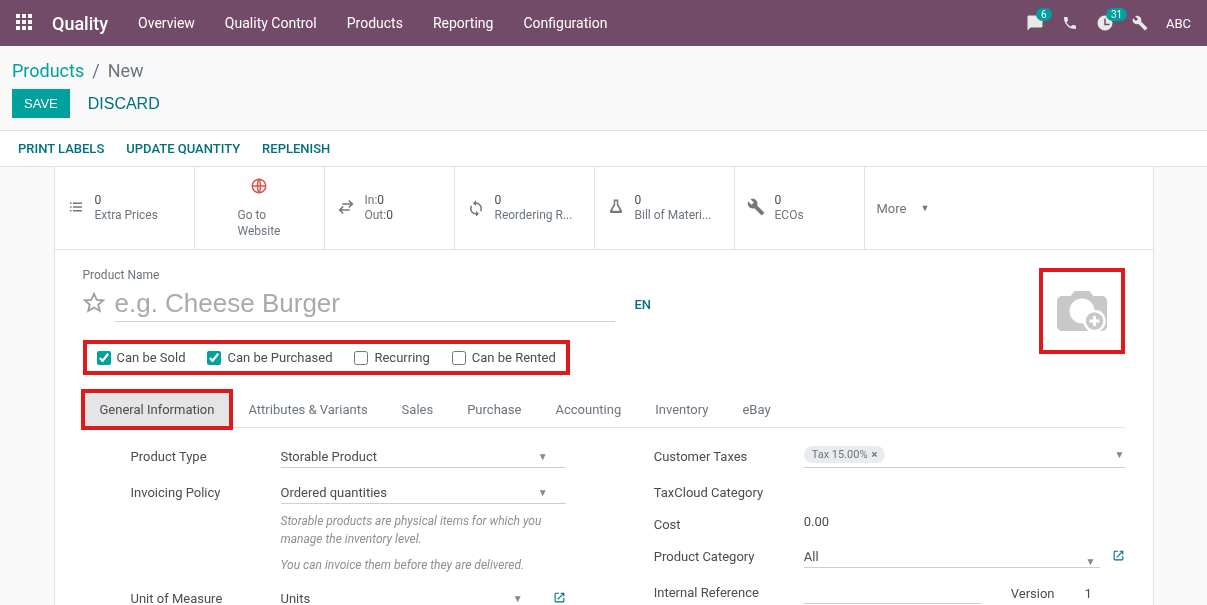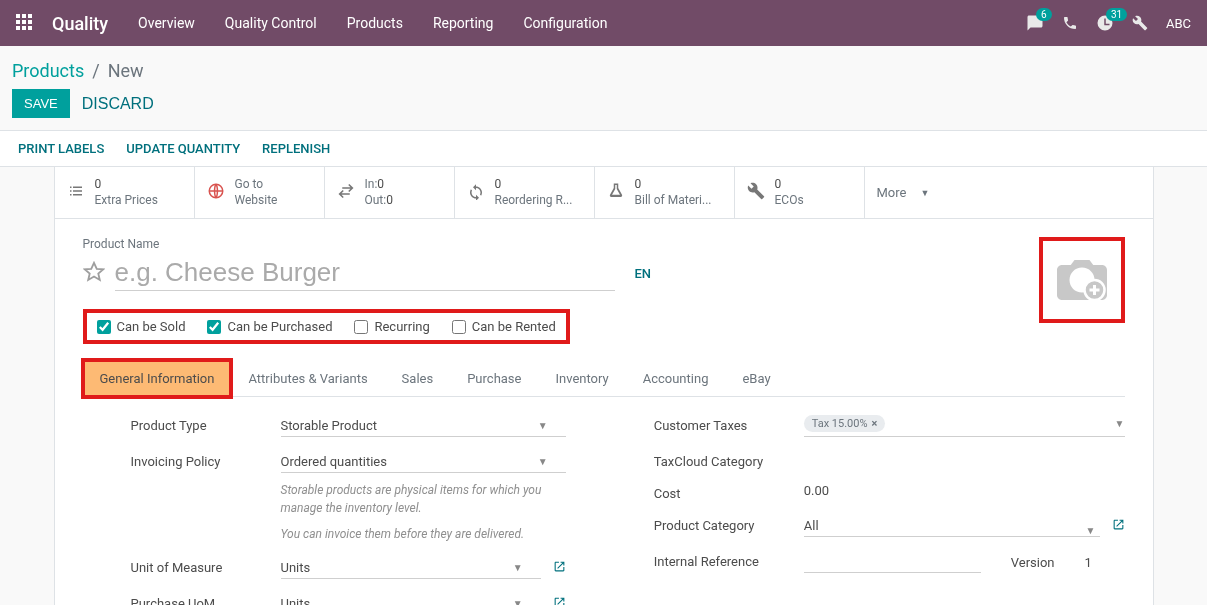--- a/index.html
+++ b/index.html
@@ -12,21 +12,21 @@
 .topnav .menu a { color:#fff; text-decoration:none; font-size:14px; cursor:pointer; }
 .topnav .spacer { flex:1; }
 .topnav .right { display:flex; align-items:center; gap: 18px; }
 .topnav .iconwrap { position:relative; display:flex; align-items:center; }
 .topnav .badge { background:#00a09d; color:#fff; font-size:10px; border-radius:8px; padding:1px 5px; position:absolute; top:-6px; left:10px; }
 .topnav svg { fill:#e9e9e9; }
 .breadcrumb-row { padding: 14px 12px 8px 12px; display:flex; align-items:center; gap:8px; }
 .breadcrumb-row .bc-link { color:#00a09d; font-size:18px; cursor:pointer; }
 .breadcrumb-row .bc-sep { color:#6c757d; font-size:18px; }
 .breadcrumb-row .bc-cur { color:#6c757d; font-size:18px; }
-.actionbar { padding: 0 12px 12px 12px; display:flex; align-items:center; gap:12px; }
+.actionbar { padding: 0 12px 12px 12px; display:flex; align-items:center; gap:18px; }
 .btn-save { background:#00a09d; color:#fff; border:none; padding:7px 12px; font-size:13px; cursor:pointer; font-weight:500; }
 .btn-discard { color:#00707d; background:none; border:none; font-size:16px; cursor:pointer; font-weight:500; }
 .subbar { border-top:1px solid #dee2e6; border-bottom:1px solid #dee2e6; background:#fff; padding:10px 18px; display:flex; gap:22px; }
 .subbar a { color:#00707d; font-size:13px; cursor:pointer; font-weight:500; }
 .sheet { margin: 0 auto; background:#fff; width:1100px; border:1px solid #dee2e6; border-top:none; }
 .statbar { display:flex; border-bottom:1px solid #dee2e6; }
 .statbtn { flex:0 0 auto; border-right:1px solid #dee2e6; padding:10px 12px; display:flex; align-items:center; gap:10px; cursor:pointer; min-width:120px; }
 .statbtn.more { min-width:70px; justify-content:center; color:#6c757d; border-right:none; }
 .statbtn .sicon { color:#6c757d; }
 .statbtn .stxt { display:flex; flex-direction:column; font-size:12px; color:#6c757d; line-height:1.3; }
@@ -39,21 +39,21 @@
 .pname-input { flex:0 0 500px; font-size:26px; border:none; border-bottom:1px solid #cfcfcf; padding:2px 0; outline:none; color:#888; }
 .pname-input::placeholder { color:#aaa; }
 .lang { color:#00707d; font-size:13px; margin-left:10px; cursor:pointer; font-weight:500; }
 .img-placeholder { position:absolute; right:28px; top:18px; width:86px; height:86px; border:4px solid #e01a1a; display:flex; align-items:center; justify-content:center; cursor:pointer; }
 .img-placeholder svg { fill:#c8c8c8; }
 .check-row { margin-top:18px; border:4px solid #e01a1a; display:inline-flex; gap:22px; padding:6px 10px; align-items:center; }
 .check-row label { display:flex; align-items:center; gap:6px; font-size:13px; cursor:pointer; }
 .check-row input { width:14px; height:14px; accent-color:#00a09d; }
 .tabs-row { margin-top:16px; display:flex; border-bottom:1px solid #dee2e6; }
 .tab { padding:10px 16px; font-size:13px; color:#6c757d; cursor:pointer; border:1px solid transparent; border-bottom:none; }
-.tab.active { color:#4c4c4c; border:1px solid #dee2e6; border-bottom:1px solid #fff; margin-bottom:-1px; background:#fdba74; }
+.tab.active { color:#4c4c4c; border:1px solid #dee2e6; border-bottom:1px solid #fff; margin-bottom:-1px; background:#e5e5e5; }
 .tab.hl { outline:4px solid #e01a1a; outline-offset:-2px; }
 .form-grid { display:flex; gap:40px; margin-top:18px; }
 .col { flex:1; }
 .frow { display:flex; margin-bottom:14px; align-items:flex-start; }
 .flabel { width:150px; font-size:13px; color:#4c4c4c; padding-top:3px;margin-left:48px; }
 .fval { flex:1; }
 .select { width:100%; border:none; border-bottom:1px solid #cfcfcf; padding:3px 18px 3px 0; font-size:13px; background:#fff; cursor:pointer; position:relative; display:flex; justify-content:space-between; align-items:center; }
 .select .caret { color:#888; font-size:10px; }
 .helper { font-style:italic; color:#8f8f8f; font-size:12px; margin-top:8px; line-height:1.5; }
 .price-row { display:flex; align-items:center; gap:10px; }
@@ -140,21 +140,21 @@
   <div class="statbar">
     <div class="statbtn" style="width:140px;">
       <span class="sicon"><svg width="18" height="18" viewBox="0 0 24 24" fill="#777">
             <path d="M4 6h2v2H4zm4 0h12v2H8zm-4 5h2v2H4zm4 0h12v2H8zm-4 5h2v2H4zm4 0h12v2H8z"></path>
           </svg></span>
       <span class="stxt">
           <span class="num">0</span>
           <span>Extra Prices</span>
         </span>
     </div>
-    <div class="statbtn" style="width:130px;">
+    <div class="statbtn" style="width:130px;flex-direction:column;">
       <span class="sicon"><svg width="18" height="18" viewBox="0 0 24 24" fill="#d9534f">
             <circle cx="12" cy="12" r="9" fill="none" stroke="#d9534f" stroke-width="2"></circle>
             <path d="M3 12h18M12 3c2.5 3 2.5 15 0 18M12 3c-2.5 3-2.5 15 0 18" fill="none" stroke="#d9534f" stroke-width="2"></path>
           </svg></span>
       <span class="stxt">
           <span>Go to</span>
           <span>Website</span>
         </span>
     </div>
     <div class="statbtn" style="width:130px;">
@@ -240,22 +240,22 @@
           <input type="checkbox" style="">
           <span>Can be Rented</span>
         </label>
     </div>
 
     <div class="tabs-row">
       <div class="tab active hl">General Information</div>
       <div class="tab">Attributes &amp; Variants</div>
       <div class="tab">Sales</div>
       <div class="tab">Purchase</div>
+      <div class="tab">Accounting</div>
       <div class="tab">Inventory</div>
-      <div class="tab">Accounting</div>
       <div class="tab">eBay</div>
     </div>
 
     <div class="form-grid">
       <div class="col">
         <div class="frow">
           <div class="flabel">Product Type</div>
           <div class="fval">
             <div class="select">
                 <span>Storable Product</span>

